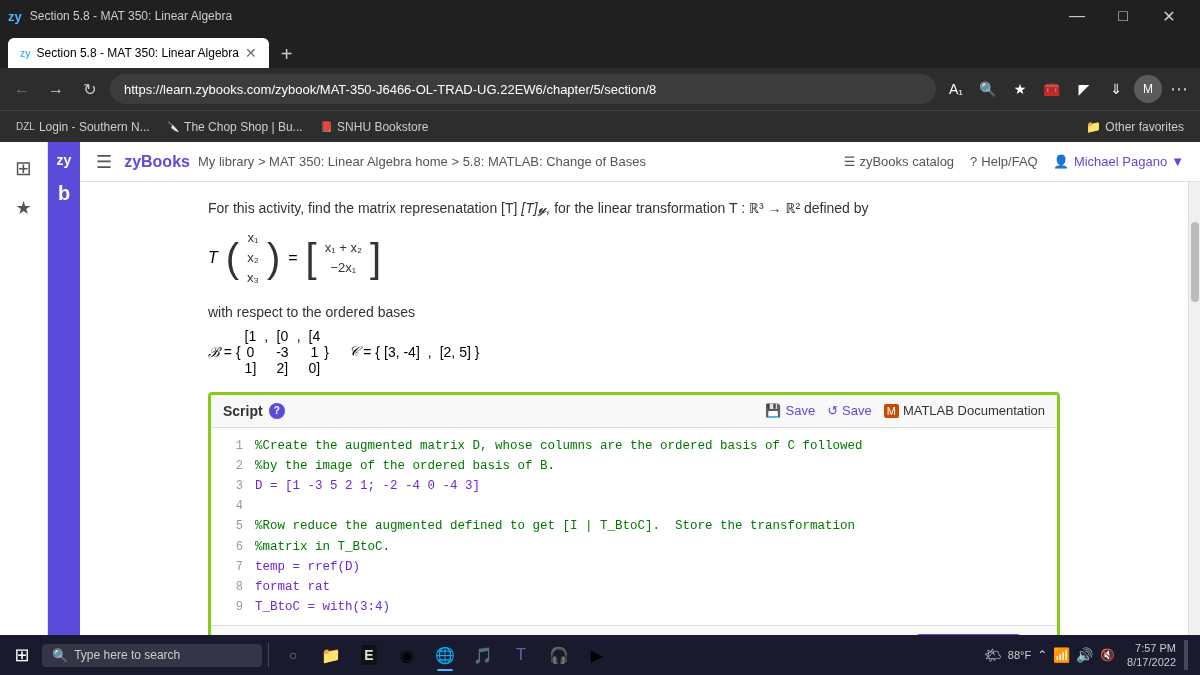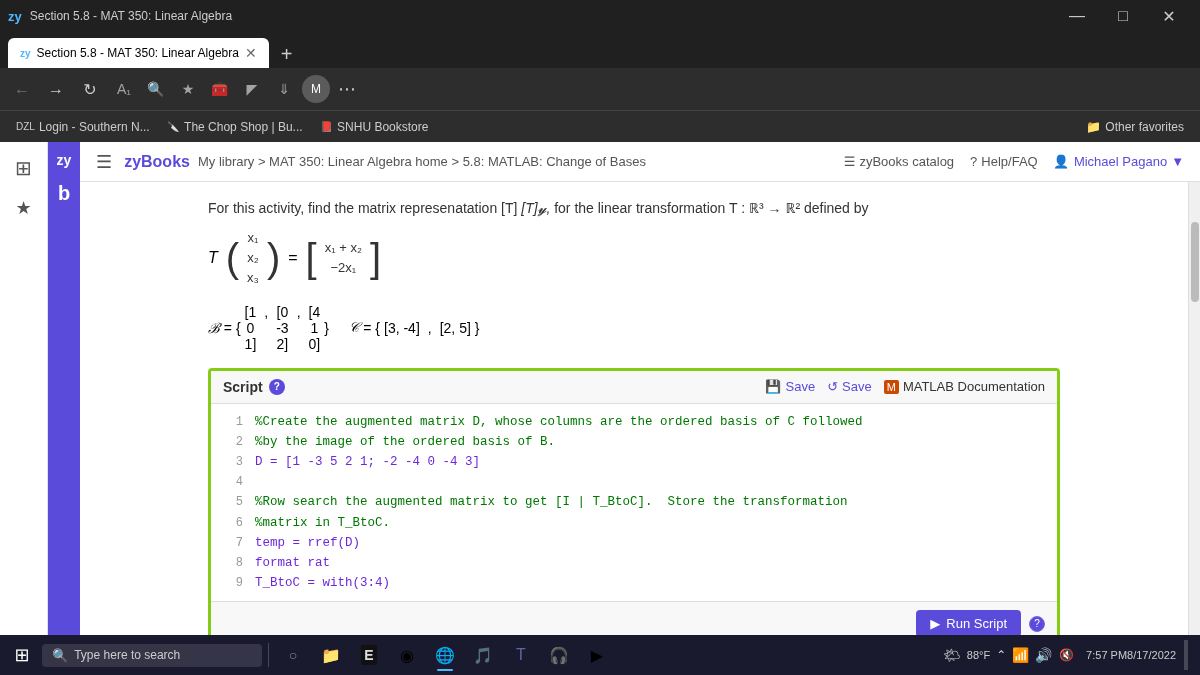--- a/index.html
+++ b/index.html
@@ -69,21 +69,21 @@
       color: #ccc; font-size: 16px; cursor: pointer; border-radius: 4px;
     }
     .nav-btn.disabled { opacity: 0.4; }
     .address-bar {
       flex: 1; background: #3c3c3c; border: none; border-radius: 20px;
       color: #fff; font-size: 13px; padding: 4px 14px; height: 30px; outline: none;
     }
     .browser-icons { display: flex; align-items: center; gap: 4px; }
     .browser-icon-btn {
       width: 28px; height: 28px; display: flex; align-items: center; justify-content: center;
-      color: #a3a3a3; font-size: 14px; cursor: pointer; border-radius: 4px;
+      color: #ffffff; font-size: 14px; cursor: pointer; border-radius: 4px;
     }
     .profile-btn {
       width: 28px; height: 28px; border-radius: 50%; background: #5b5b5b;
       display: flex; align-items: center; justify-content: center; color: #fff; font-size: 12px; cursor: pointer;
     }
     .dots-btn { font-size: 18px; color: #ccc; cursor: pointer; padding: 0 4px; }
 
     
     .favorites-bar {
       background: #2d2d2d;
@@ -285,21 +285,21 @@
     }
     .taskbar-app-icon { font-size: 18px; }
     .taskbar-app.active::after {
       content: ''; position: absolute; bottom: 2px; left: 50%; transform: translateX(-50%);
       width: 16px; height: 2px; background: #4db8ff; border-radius: 2px;
     }
     .taskbar-right {
       margin-left: auto; display: flex; align-items: center; gap: 4px;
       padding-right: 8px; color: #ccc; font-size: 11px;
     }
-    .taskbar-time { display: flex; flex-direction: row; align-items: flex-end; line-height: 1.3; }
+    .taskbar-time { display: flex; flex-direction: column; align-items: flex-end; line-height: 1.3; }
     .taskbar-temp { color: #ccc; font-size: 11px; }
     .taskbar-sys-icons { display: flex; align-items: center; gap: 6px; margin-right: 8px; }
 
     
     .math-container { margin: 8px 0 16px; }
     .math-row { display: flex; align-items: center; gap: 8px; margin: 4px 0; font-size: 14px; }
     .matrix-bracket { font-size: 40px; font-weight: 100; color: #333; line-height: 1; }
     .matrix-col { display: flex; flex-direction: column; gap: 2px; text-align: center; }
     .matrix-cell { font-size: 13px; color: #333; line-height: 1.4; }
 
@@ -334,20 +334,21 @@
     <span style="font-size:12px; overflow:hidden; text-overflow:ellipsis; white-space:nowrap; max-width:220px;">Section 5.8 - MAT 350: Linear Algebra</span>
     <span class="tab-close">✕</span>
   </div>
   <div style="width:28px; height:28px; display:flex; align-items:center; justify-content:center; color:#ccc; cursor:pointer; font-size:20px; margin-left:4px;">+</div>
 </div>
 
 <div class="address-row">
   <div class="nav-btn disabled">←</div>
   <div class="nav-btn">→</div>
   <div class="nav-btn">↻</div>
+  <input class="address-bar" type="text" value="https://learn.zybooks.com/zybook/MAT-350-J6466-OL-TRAD-UG.22EW6/chapter/5/section/8" style="">
   <div class="browser-icons">
     <div class="browser-icon-btn">A₁</div>
     <div class="browser-icon-btn">🔍</div>
     <div class="browser-icon-btn">★</div>
     <div class="browser-icon-btn">🧰</div>
     <div class="browser-icon-btn">◤</div>
     <div class="browser-icon-btn">⇓</div>
     <div class="profile-btn">M</div>
     <span class="dots-btn">⋯</span>
   </div>
@@ -432,20 +433,21 @@
               <span style="font-size:16px;"> = </span>
               <span class="matrix-bracket">[</span>
               <div class="matrix-col">
                 <span class="matrix-cell">x₁ + x₂</span>
                 <span class="matrix-cell">−2x₁</span>
               </div>
               <span class="matrix-bracket">]</span>
             </div>
           </div>
 
+          <div class="bases-text">with respect to the ordered bases</div>
 
           <div class="math-container" style="display:flex; gap:20px; align-items:center; font-size:14px; margin-bottom:16px;">
             <div style="display:flex; align-items:center; gap:4px;">
               <span style="font-style:italic;">ℬ</span>
               <span> = </span>
               <span>{</span>
               <span style="display:inline-flex; gap:8px;">
                 <span style="display:inline-flex; flex-direction:column; align-items:center;">
                   <span>[1</span>
                   <span> 0</span>
@@ -512,21 +514,21 @@
               <div class="code-line">
                 <span class="line-num">3</span>
                 <span class="code-text normal">D = [1 -3 5 2 1; -2 -4 0 -4 3]</span>
               </div>
               <div class="code-line">
                 <span class="line-num">4</span>
                 <span class="code-text normal">&nbsp;</span>
               </div>
               <div class="code-line">
                 <span class="line-num">5</span>
-                <span class="code-text comment">%Row search the augmented matrix to get [I | T_BtoC].  Store the transformation</span>
+                <span class="code-text comment">%Row reduce the augmented defined to get [I | T_BtoC].  Store the transformation</span>
               </div>
               <div class="code-line">
                 <span class="line-num">6</span>
                 <span class="code-text comment">%matrix in T_BtoC.</span>
               </div>
               <div class="code-line">
                 <span class="line-num">7</span>
                 <span class="code-text normal">temp = rref(D)</span>
               </div>
               <div class="code-line">

